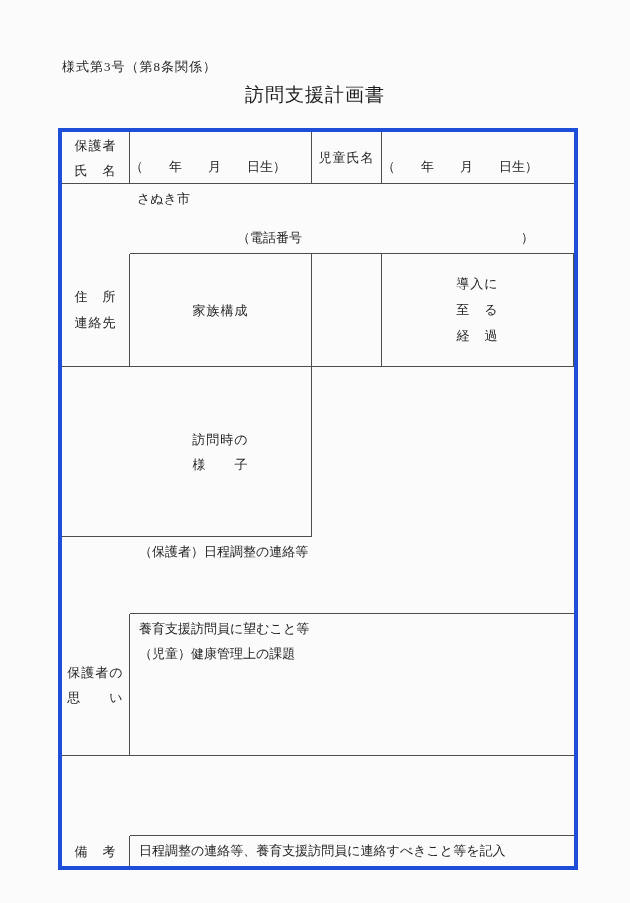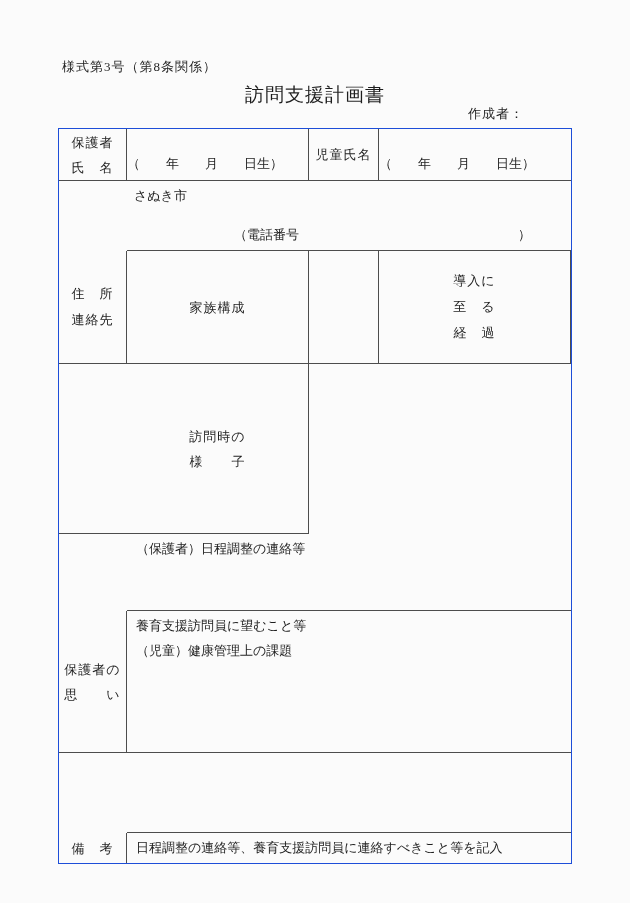--- a/index.html
+++ b/index.html
@@ -28,21 +28,21 @@
   .author-line{
     position:absolute;left:58px;top:105px;width:512px;
     box-sizing:border-box;padding-right:46px;
     text-align:right;letter-spacing:1px;
   }
   .form-table{
     position:absolute;left:58px;top:128px;
     display:grid;
     grid-template-columns:68px 182px 70px 192px;
     grid-template-rows:52px 70px 113px 170px 77px 142px 80px;
-    border:1px solid #1d4ed8;
+    border:4px solid #1d4ed8;
     background:#fbfbfb;
   }
   .cell{
     box-sizing:border-box;
     border-right:1px solid #4d4d4d;
     border-bottom:1px solid #4d4d4d;
     position:relative;
   }
   .cell.last-col{border-right:none;}
   .cell.last-row{border-bottom:none;}
@@ -71,21 +71,20 @@
 </style>
 </head>
 <body>
 
 <div class="page">
 
   <div class="form-number">様式第3号（第8条関係）</div>
 
   <div class="doc-title">訪問支援計画書</div>
 
-  <div class="author-line">作成者：</div>
 
   <div class="form-table">
 
     <div class="cell lbl">
       <span>保護者</span>
       <span>氏　名</span>
     </div>
     <div class="cell bdate">
       <span>（　　年　　月　　日生）</span>
     </div>

